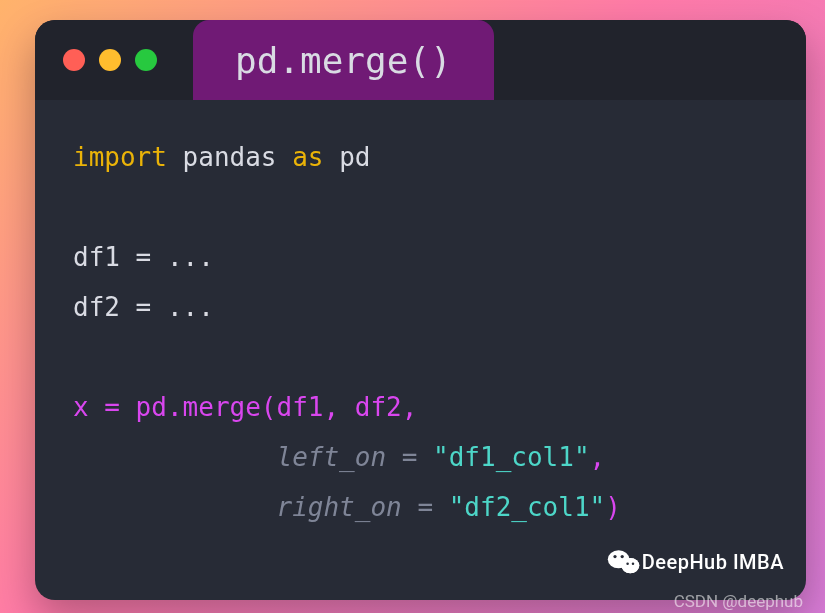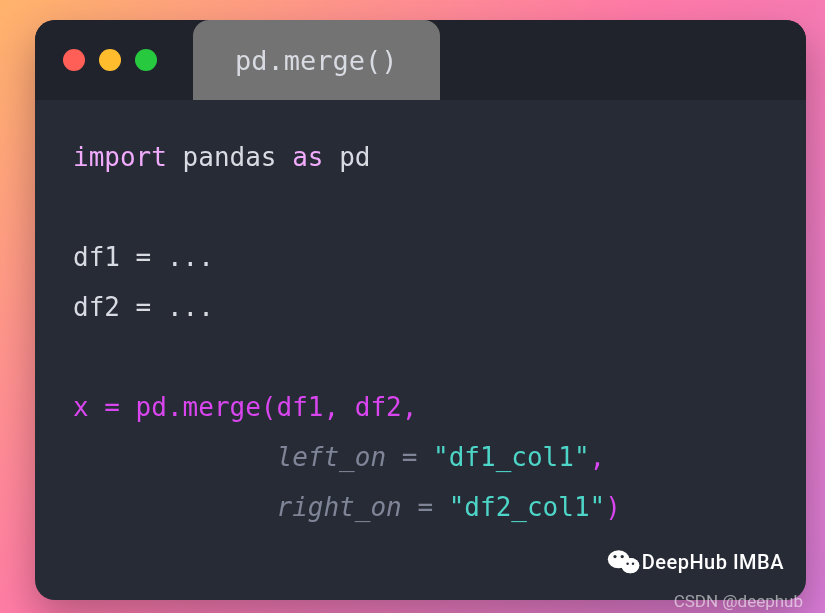--- a/index.html
+++ b/index.html
@@ -15,29 +15,29 @@
     box-shadow:0 18px 40px rgba(0,0,0,0.28);
   }
   .titlebar {
     height:80px; background:#21232c; display:flex; align-items:center;
     padding-left:28px;
   }
   .dots { display:flex; gap:14px; align-items:center; }
   .dot { width:22px; height:22px; border-radius:50%; }
   .dot.r{background:#ff5f56;} .dot.y{background:#ffbd2e;} .dot.g{background:#27c93f;}
   .tab {
-    margin-left:36px; background:#737373; height:80px; display:flex;
+    margin-left:36px; background:#701a75; height:80px; display:flex;
     align-items:center; padding:0 42px; border-top-left-radius:16px;
-    border-top-right-radius:16px; color:#d9dbe3; font-size:27px;
+    border-top-right-radius:16px; color:#d9dbe3; font-size:36px;
   }
   .code {
     padding:32px 38px 0 38px; font-size:26px; line-height:50px;
     color:#d9dbe3; white-space:pre;
   }
-  .kw{color:#f0abfc;}     
+  .kw{color:#eab308;}     
   .fn{color:#d946ef;}
   .id{color:#d9dbe3;}
   .dim{color:#7f8597;font-style:italic;}    
   .str{color:#4dd6c8;}    
   .footer{
     position:absolute; right:22px; bottom:20px; display:flex; align-items:center;
     color:#fff; font-family:-apple-system,Segoe UI,Roboto,sans-serif;
   }
   .wechat{
     width:36px;height:36px; position:relative;

